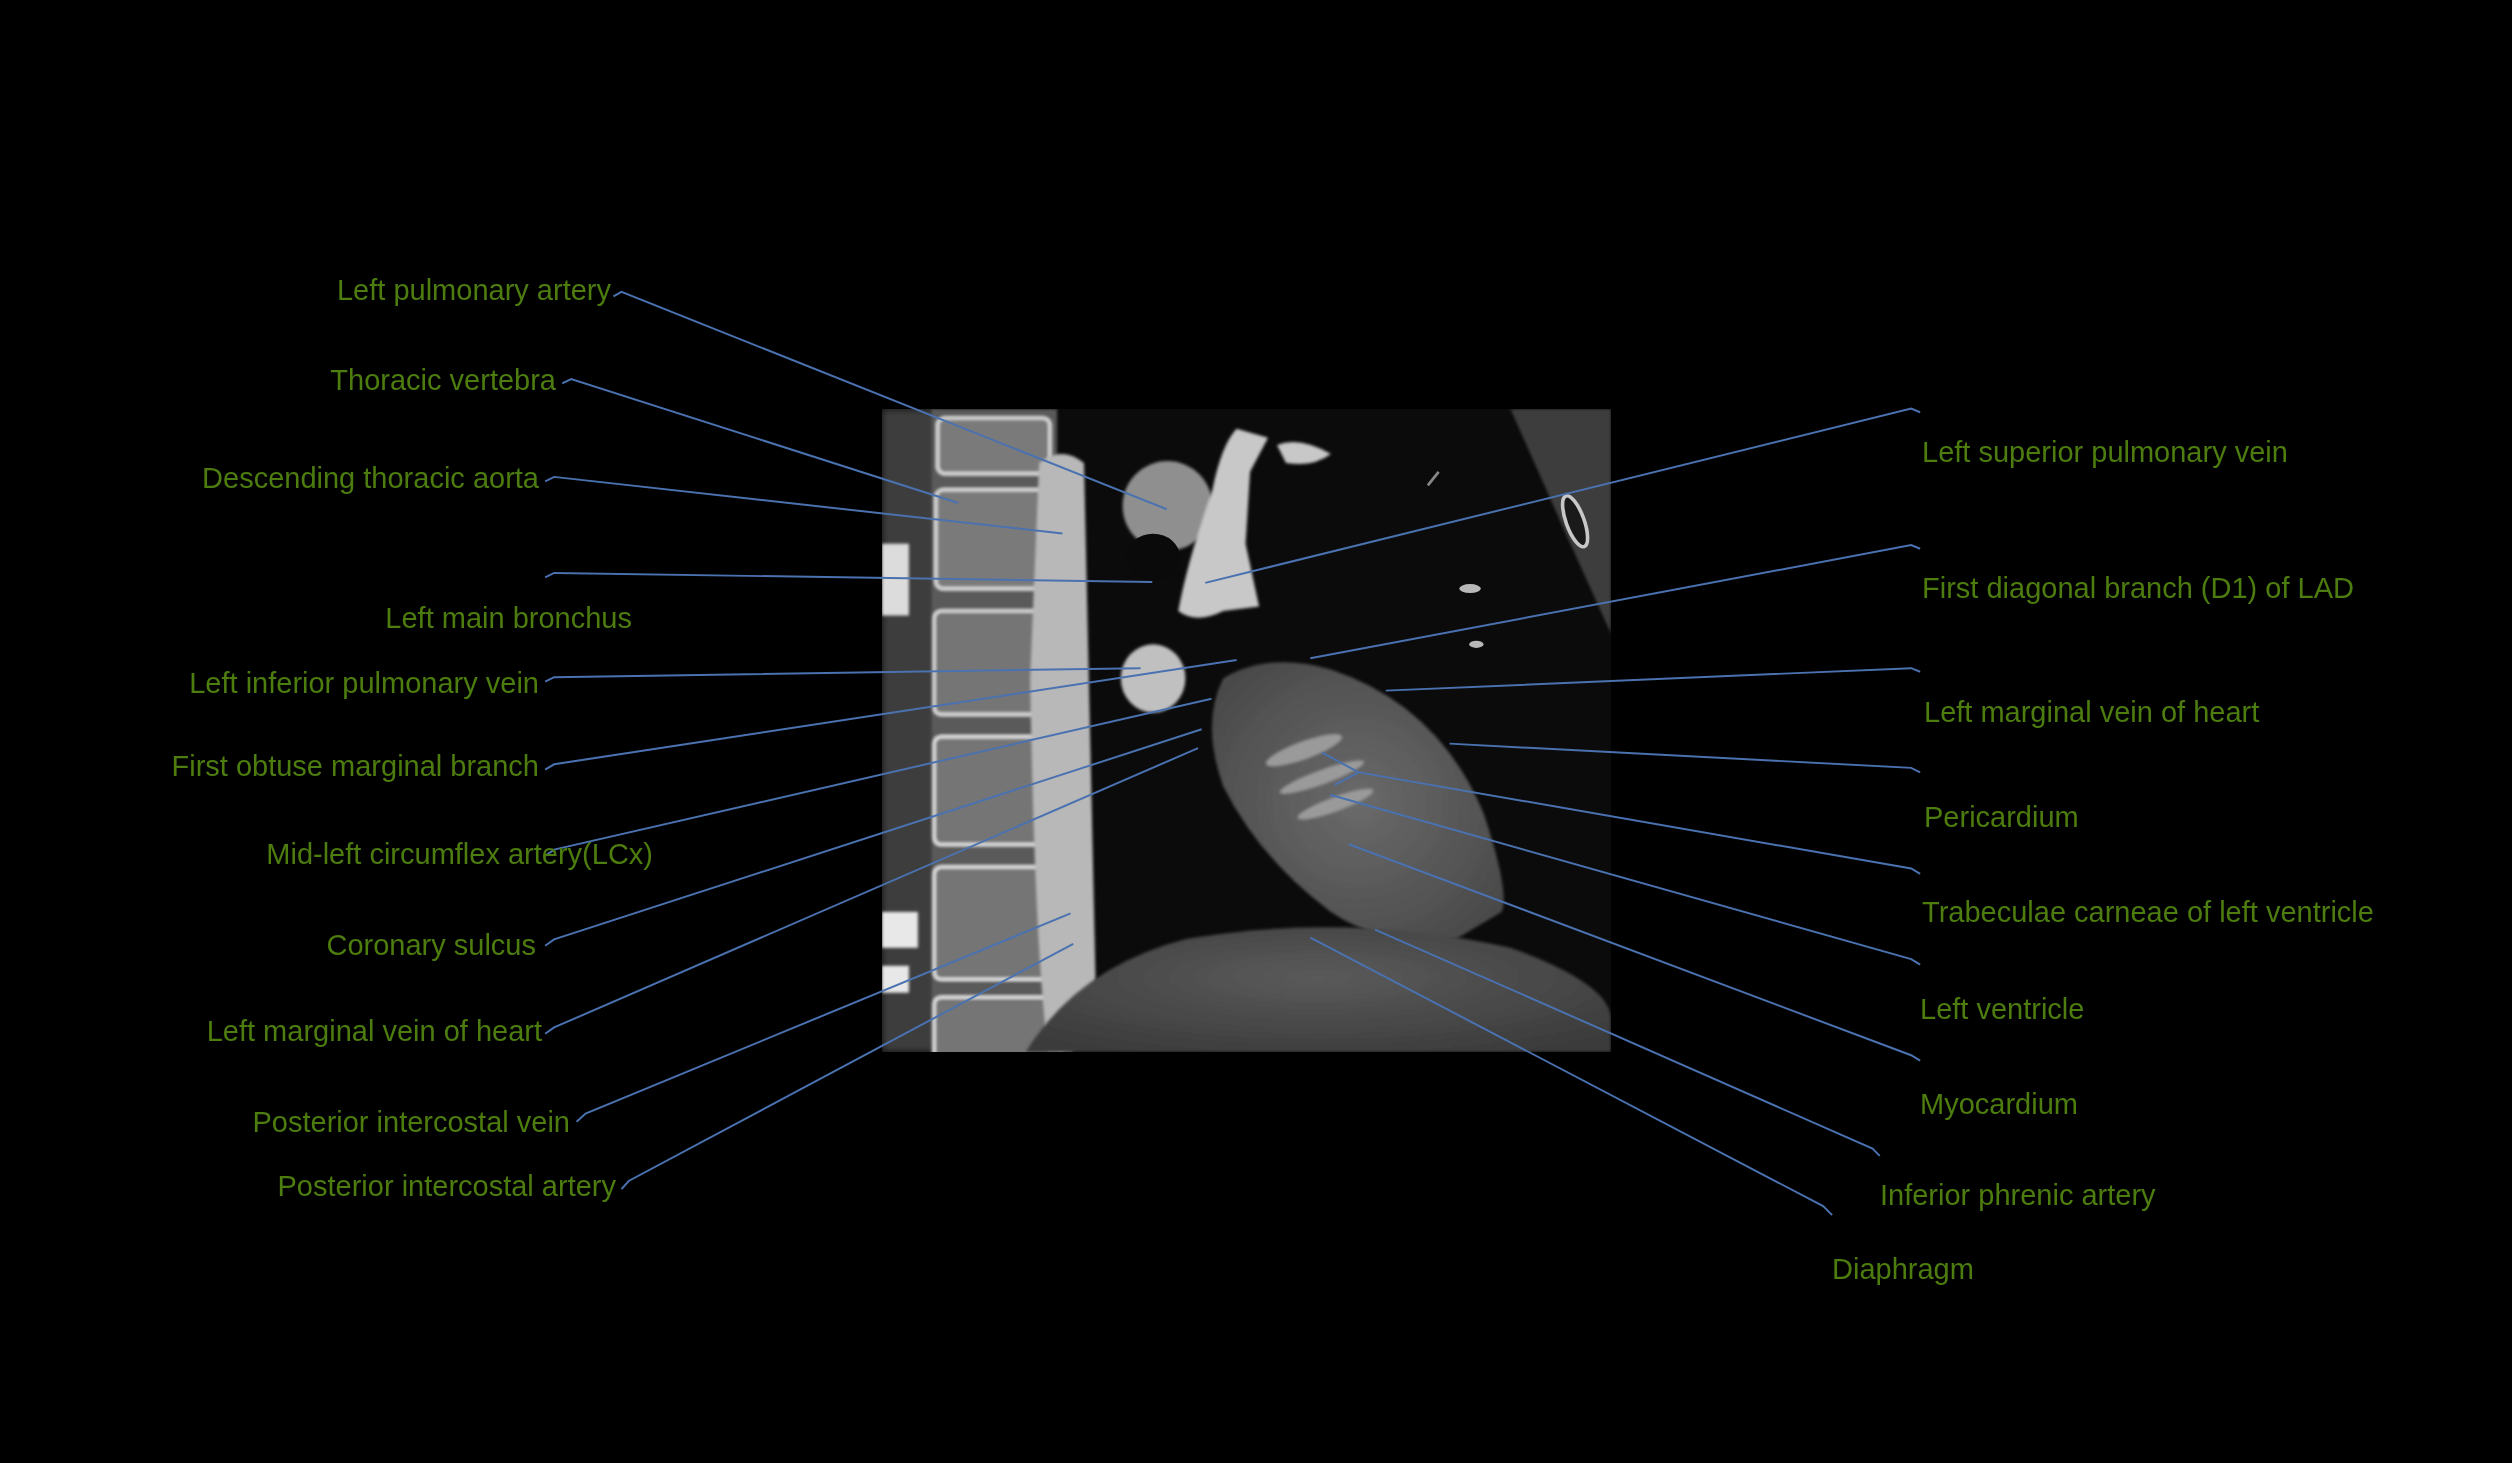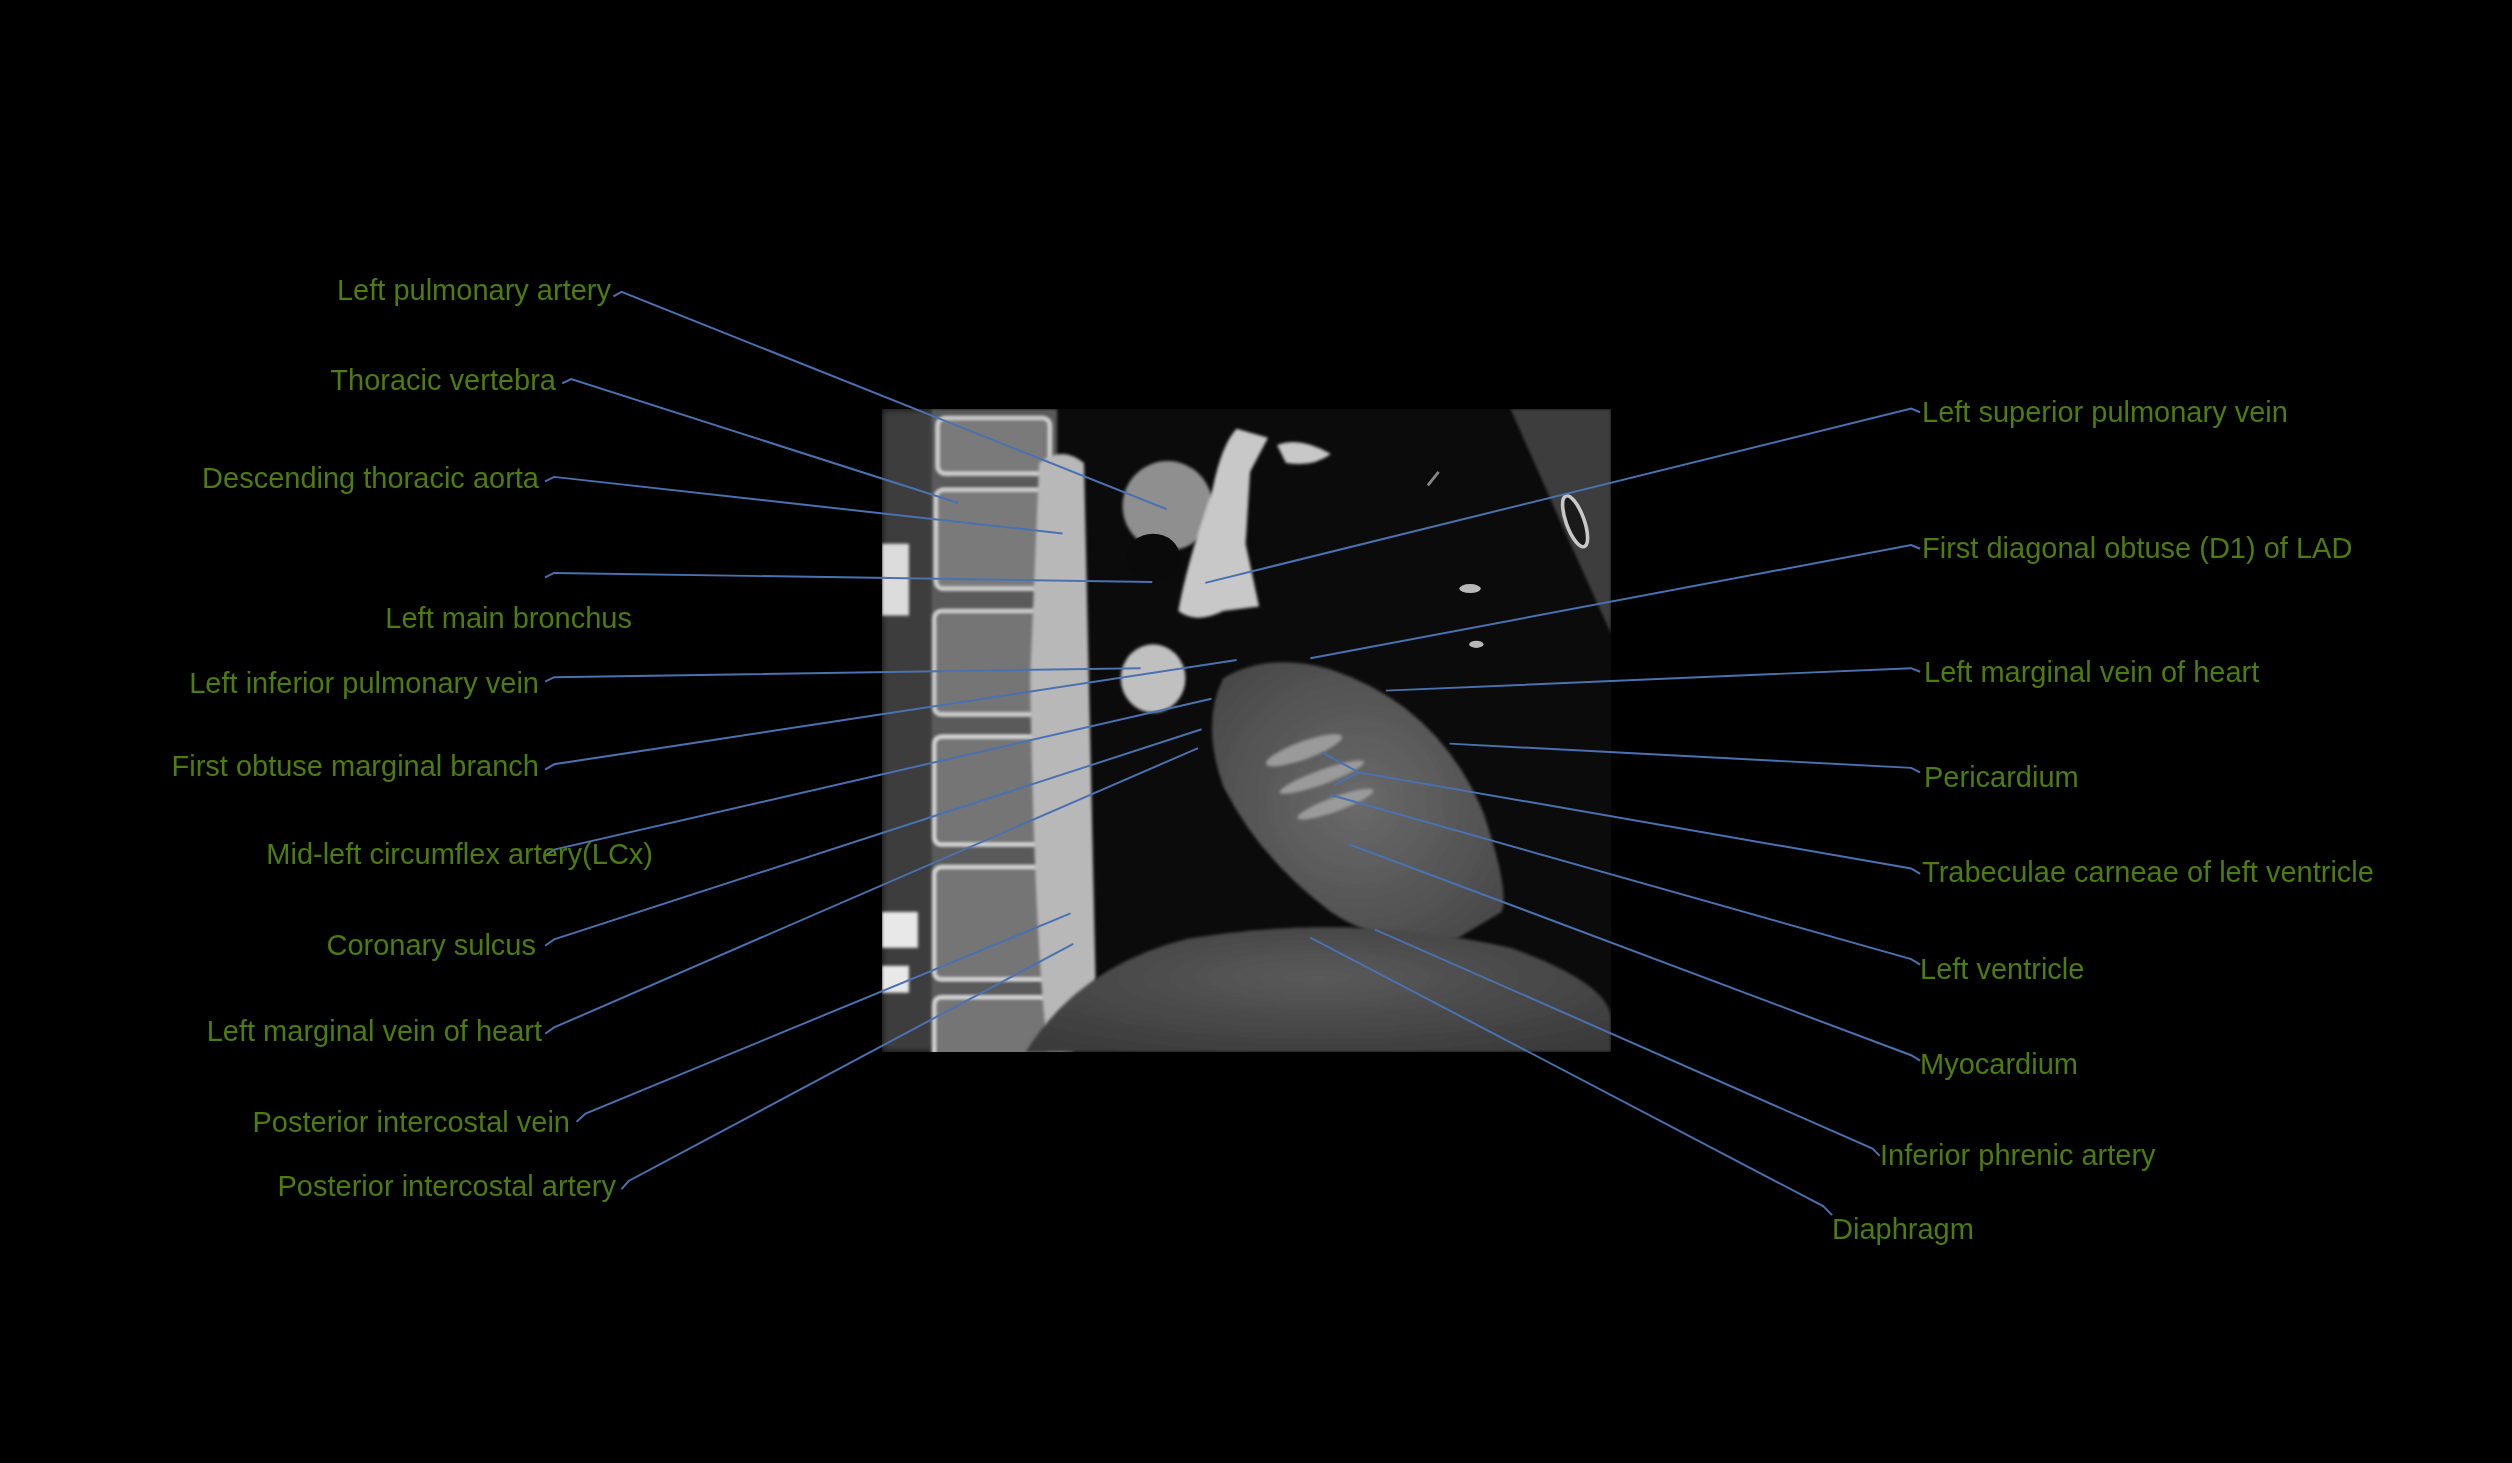--- a/index.html
+++ b/index.html
@@ -3,21 +3,21 @@
 <meta charset="utf-8">
 <style>
   html, body { margin: 0; padding: 0; background: #000; }
   body { width: 2512px; height: 1463px; position: relative; overflow: hidden;
          font-family: "Liberation Sans", sans-serif; color: #fff; }
   .ct-panel { position: absolute; left: 882px; top: 409px; width: 729px; height: 643px; overflow: hidden; background: #0a0a0a; }
   .ct-panel svg { width: 100%; height: 100%; display: block; }
   .overlay { position: absolute; left: 0; top: 0; width: 2512px; height: 1463px; pointer-events: none; }
   .label { position: absolute; font-size: 29px; line-height: 34px; white-space: nowrap; color: #4d7c0f; }
   .label.left { text-align: right; }
-  .label.right { text-align: left; }
+  .label.right { text-align: left; margin-top: 40px; }
 </style>
 </head>
 <body>
 
 <div class="ct-panel">
   <svg viewBox="0 0 812 716" preserveAspectRatio="none">
     <defs>
       <filter id="blur2">
           <feGaussianBlur stdDeviation="2"></feGaussianBlur>
         </filter>
@@ -115,21 +115,21 @@
 <div class="label left" style="right:1880px; top:557px;margin-top:44px;">Left main bronchus</div>
 <div class="label left" style="right:1973px; top:666px;">Left inferior pulmonary vein</div>
 <div class="label left" style="right:1973px; top:749px;">First obtuse marginal branch</div>
 <div class="label left" style="right:1859px; top:837px;">Mid-left circumflex artery(LCx)</div>
 <div class="label left" style="right:1976px; top:928px;">Coronary sulcus</div>
 <div class="label left" style="right:1970px; top:1014px;">Left marginal vein of heart</div>
 <div class="label left" style="right:1942px; top:1105px;">Posterior intercostal vein</div>
 <div class="label left" style="right:1896px; top:1169px;">Posterior intercostal artery</div>
 
 <div class="label right" style="left:1922px; top:395px;">Left superior pulmonary vein</div>
-<div class="label right" style="left:1922px; top:531px;">First diagonal obtuse (D1) of LAD</div>
+<div class="label right" style="left:1922px; top:531px;">First diagonal branch (D1) of LAD</div>
 <div class="label right" style="left:1924px; top:655px;">Left marginal vein of heart</div>
 <div class="label right" style="left:1924px; top:760px;">Pericardium</div>
 <div class="label right" style="left:1922px; top:855px;">Trabeculae carneae of left ventricle</div>
 <div class="label right" style="left:1920px; top:952px;">Left ventricle</div>
 <div class="label right" style="left:1920px; top:1047px;">Myocardium</div>
 <div class="label right" style="left:1880px; top:1138px;">Inferior phrenic artery</div>
 <div class="label right" style="left:1832px; top:1212px;">Diaphragm</div>
 
 
 </body></html>

